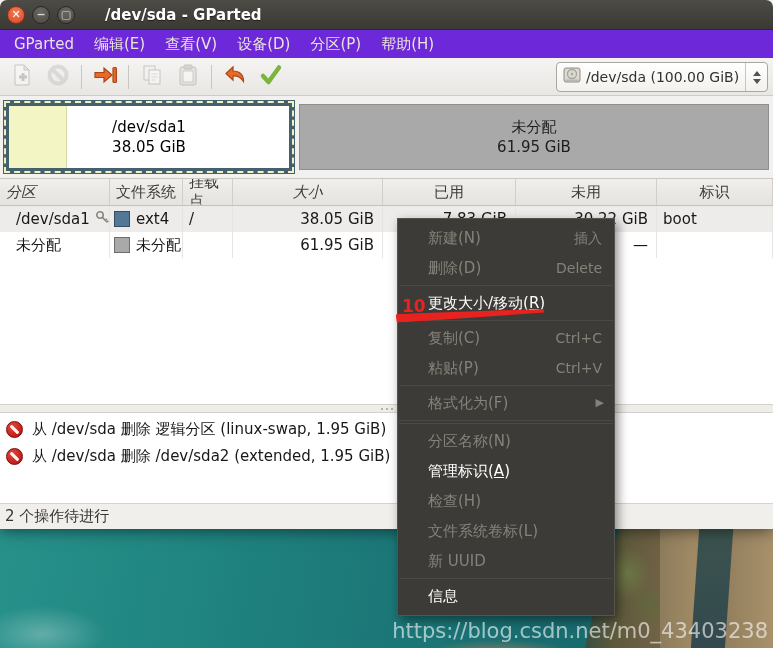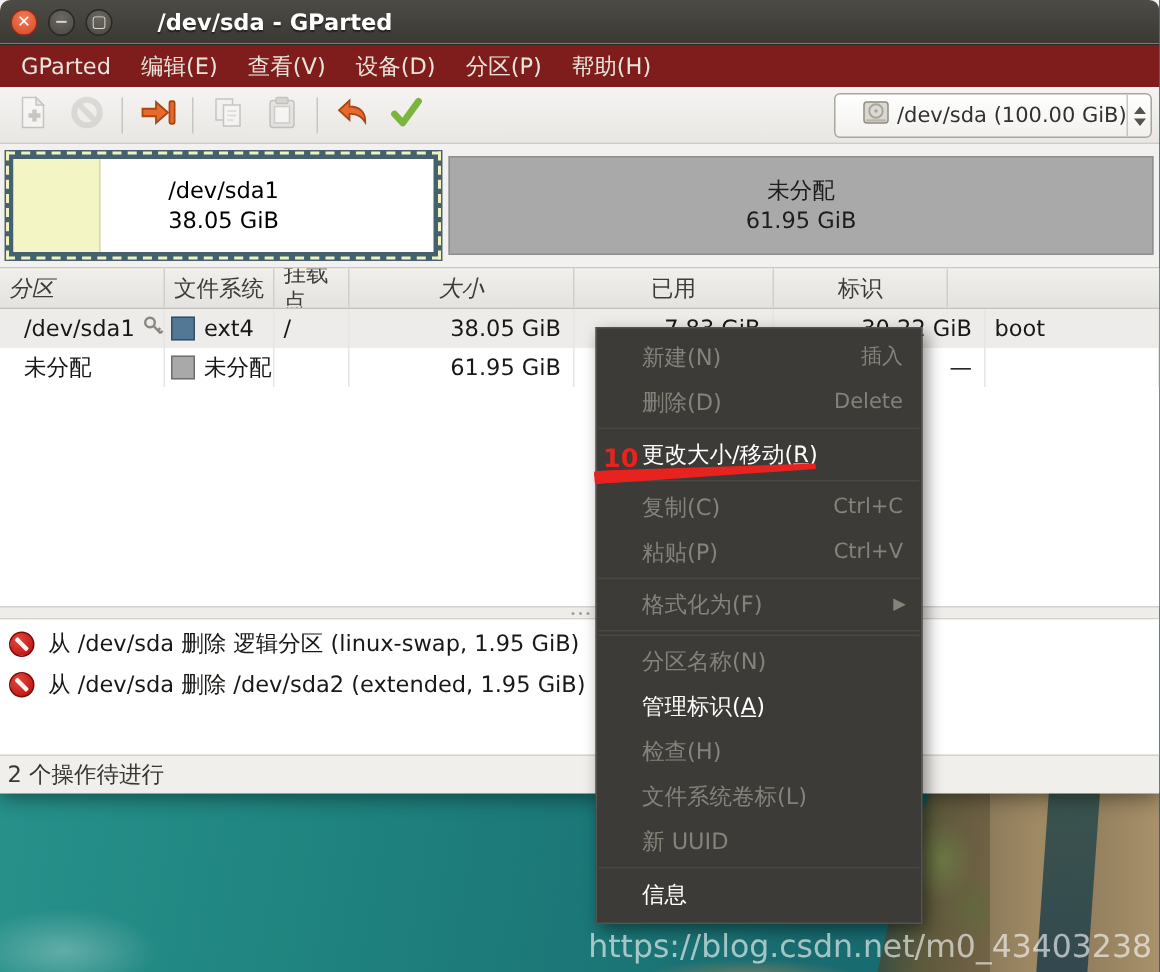--- a/index.html
+++ b/index.html
@@ -34,31 +34,31 @@
   .winbtns { display:flex; gap:7px; margin-left:7px; }
   .wbtn { width:18px; height:18px; border-radius:50%; border:1px solid #2a2824; position:relative;
     background:radial-gradient(circle at 50% 30%,#6b6861,#4a4843); }
   .wbtn.close { background:radial-gradient(circle at 50% 30%,#f27b54,#d8492a); border-color:#8c2f14; }
   .wbtn span { position:absolute; left:0; top:0; width:100%; height:100%; display:flex; align-items:center;
     justify-content:center; font-size:11px; color:#3a2b22; font-weight:bold; line-height:1; }
   .wbtn.close span { color:#fff; }
   .wbtn.dim span { color:#d9d6cf; }
   .title-text { margin-left:30px; color:#ffffff; font-weight:bold; font-size:15px; text-shadow:0 1px 1px rgba(0,0,0,.5); }
 
-  .menubar { height:28px; background:#7f1d1d; display:flex; align-items:center; padding-left:4px; }
+  .menubar { height:28px; background:#6d28d9; display:flex; align-items:center; padding-left:4px; }
   .mb-item { color:#e8e4db; font-size:15px; padding:0 10px; line-height:28px; cursor:default; }
 
   .toolbar { position:relative; height:38px; background:linear-gradient(#f5f4f2,#e9e7e4);
     border-bottom:1px solid #cfccc7; display:flex; align-items:center; padding-left:4px; }
   .tbtn { width:36px; height:32px; display:flex; align-items:center; justify-content:center; border-radius:3px; }
   .tbtn.disabled { opacity:.45; filter:grayscale(55%); }
   .tsep { width:1px; height:24px; background:#c9c6c1; margin:0 5px; }
 
   .device-selector { position:absolute; right:5px; top:4px; height:30px; width:212px; background:linear-gradient(#ffffff,#f2f1ee);
-    border:1px solid #aaa79f; border-radius:4px; display:flex; align-items:center; padding-left:17px; }
+    border:1px solid #aaa79f; border-radius:4px; display:flex; align-items:center; padding-left:5px; }
   .device-selector .dev-label { font-size:14px; color:#33312d; white-space:nowrap; }
   .spin { margin-left:auto; width:22px; height:100%; border-left:1px solid #c9c6c0; display:flex; flex-direction:column;
     align-items:center; justify-content:center; gap:3px; }
   .arrow-up { width:0; height:0; border-left:4px solid transparent; border-right:4px solid transparent; border-bottom:5px solid #55534e; }
   .arrow-dn { width:0; height:0; border-left:4px solid transparent; border-right:4px solid transparent; border-top:5px solid #55534e; }
 
   
   .part-panel { position:relative; height:82px; background:#f2f1ef; }
   .part-selected { position:absolute; left:3px; top:4px; width:292px; height:74px;
     background:#fff; border:6px solid #44616d; }
@@ -251,20 +251,21 @@
       </div>
     </div>
 
     <div class="ptable">
       <div class="thead" id="thead">
           <div class="th" style="width: 110px; padding-left: 6px; font-style: italic;">分区</div>
           <div class="th" style="width: 73px; padding-left: 6px;">文件系统</div>
           <div class="th" style="width: 50px; padding-left: 6px;">挂载点</div>
           <div class="th center" style="width: 150px; font-style: italic;">大小</div>
           <div class="th center" style="width: 133px;">已用</div>
+          <div class="th center" style="width: 141px;">未用</div>
           <div class="th center" style="width: 116px;">标识</div>
         </div>
       <div id="tbody">
           <div class="trow selected">
             <div class="td " style="width: 110px; padding-left: 16px;">
               <span>/dev/sda1</span>
               <span><svg class="key-icon" width="15" height="15" viewBox="0 0 15 15">
                   <circle cx="5" cy="5" r="3.2" fill="none" stroke="#8a877f" stroke-width="1.6"></circle>
                   <path d="M7.6 7.6l4.6 4.6M10.3 10.3l1.6-1.6M12 12l1.4-1.4" stroke="#8a877f" stroke-width="1.6" fill="none"></path>
                 </svg></span>

